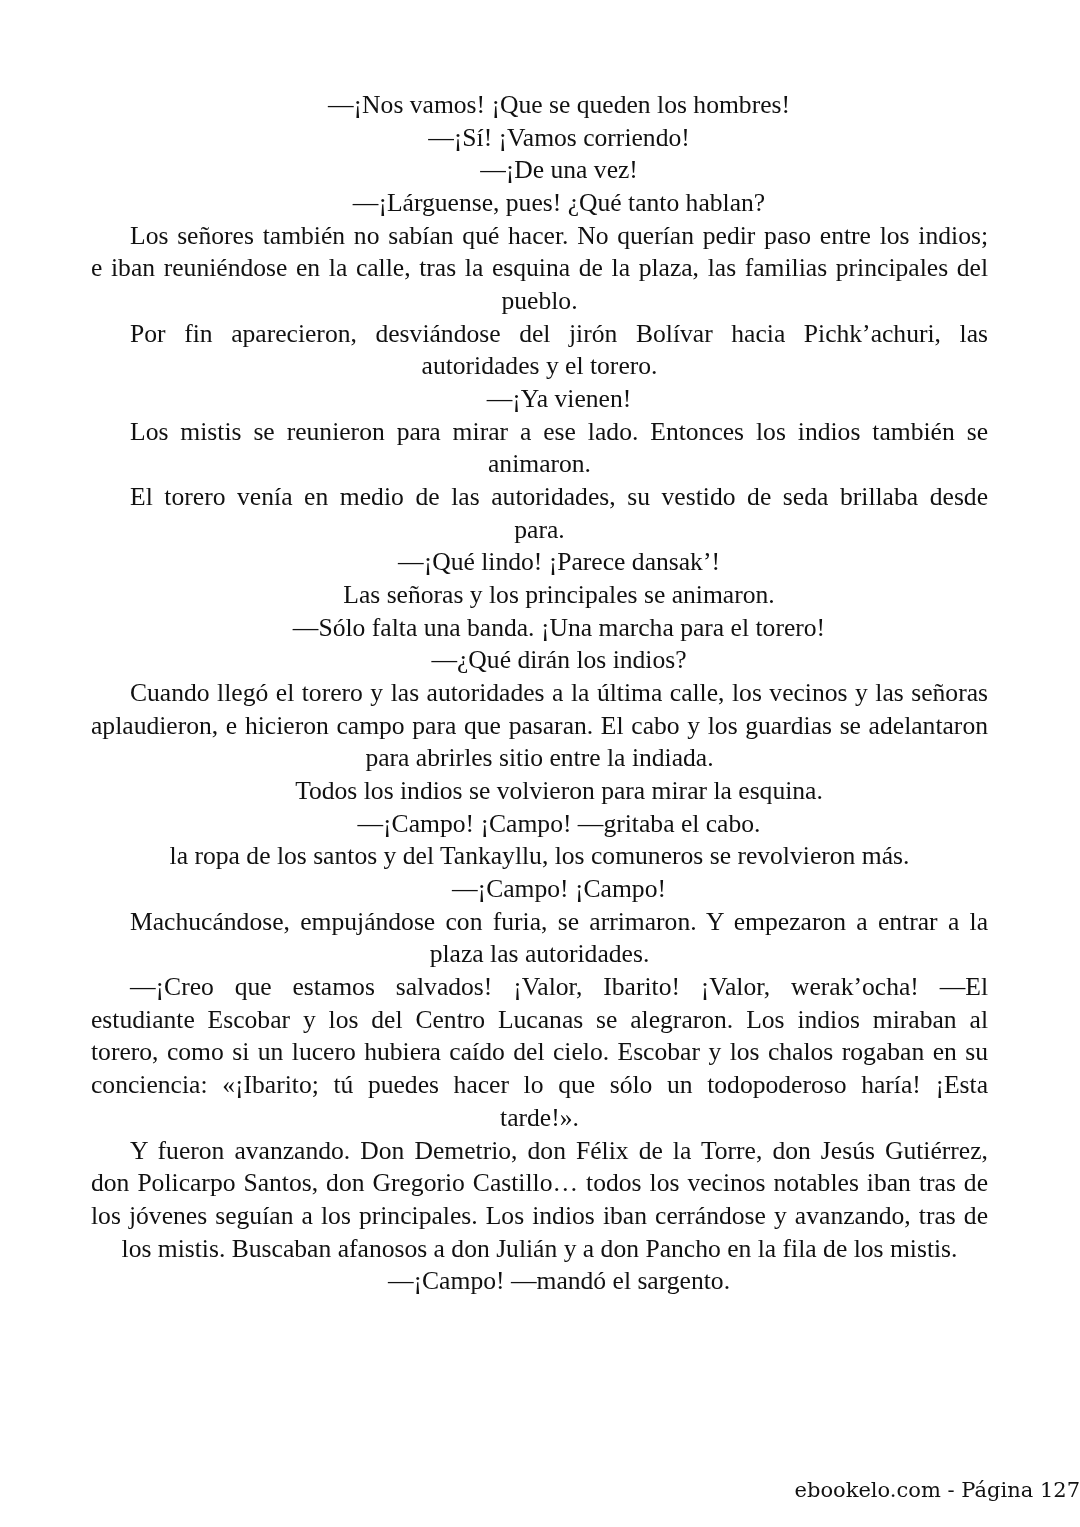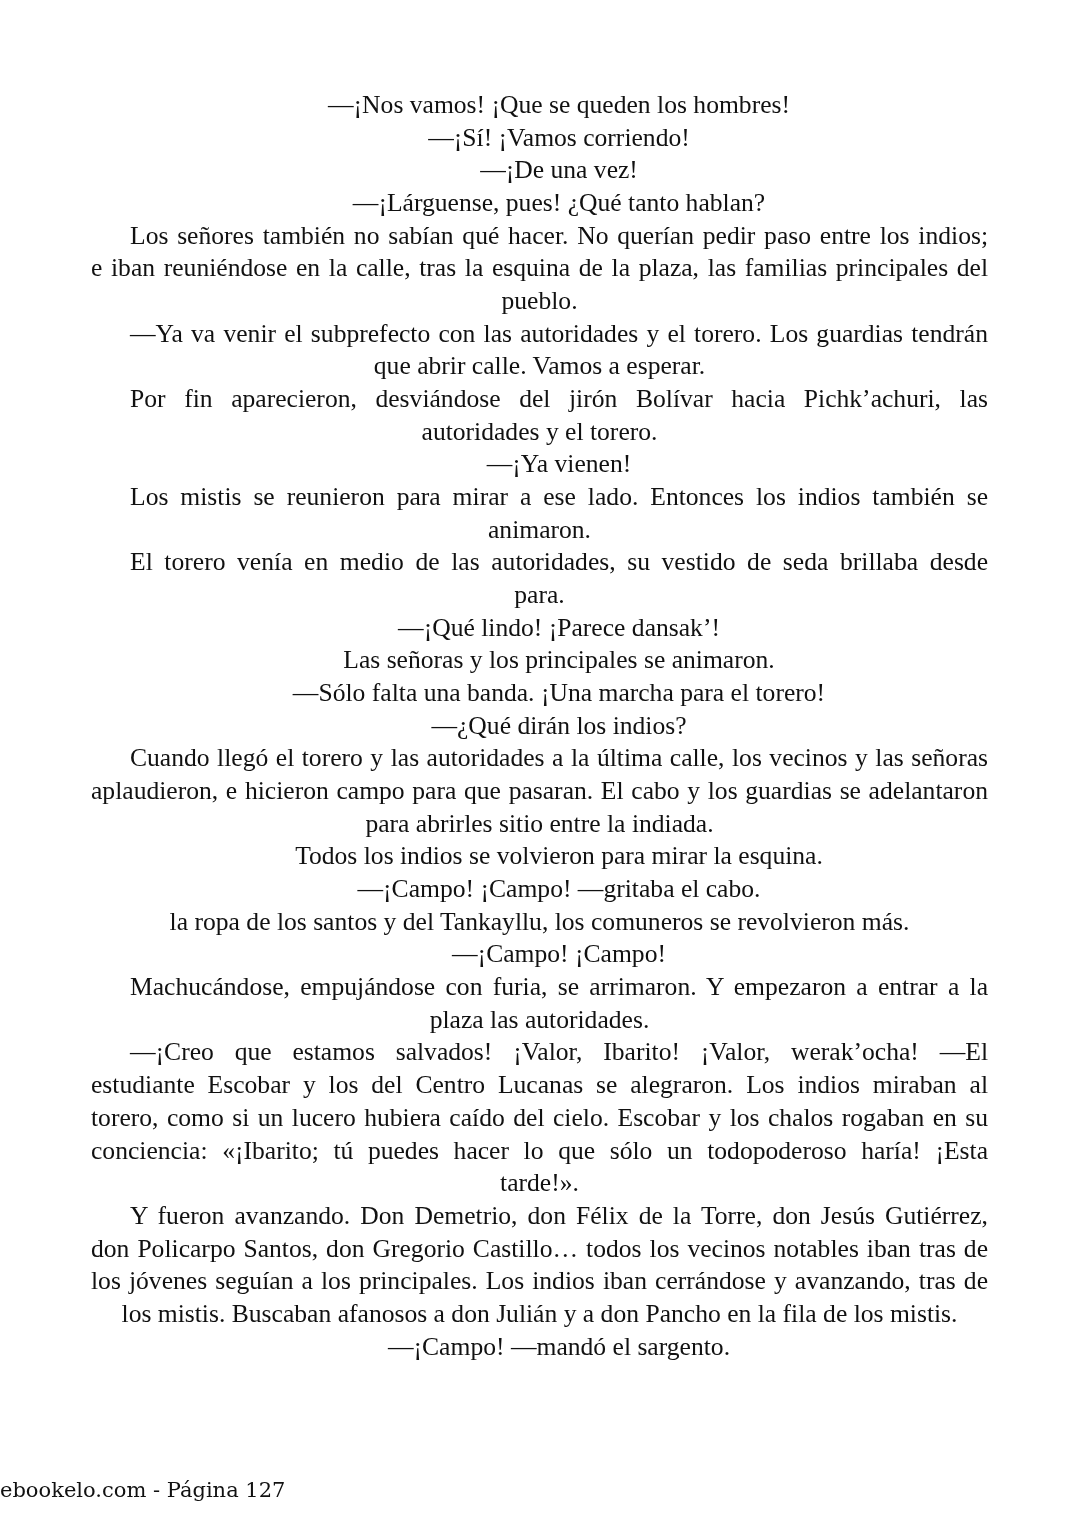--- a/index.html
+++ b/index.html
@@ -9,21 +9,21 @@
       font-family: "Liberation Serif", serif; font-size: 25.6px; color: #111111;
     }
     .line {
       height: 32.68px; line-height: 32.68px;
       text-align: center; overflow: visible; word-spacing: 0;
     }
     .line.j { text-align: justify; text-align-last: justify; }
     .line.ind { padding-left: 39px; }
     .footer {
       position: absolute; left: 0; width: 1080px; top: 1474px;
-      text-align: left;
+      text-align: right;
       font-family: "DejaVu Serif", serif; font-size: 21px; color: #111111;
       line-height: 32px;
     }
   </style>
 </head>
 <body>
 
 <div class="page-body">
 
   <div>
@@ -35,24 +35,20 @@
   <div>
     <div class="line ind">—¡De una vez!</div>
   </div>
   <div>
     <div class="line ind">—¡Lárguense, pues! ¿Qué tanto hablan?</div>
   </div>
   <div>
     <div class="line ind j">Los señores también no sabían qué hacer. No querían pedir paso entre los indios;</div>
     <div class="line j">e iban reuniéndose en la calle, tras la esquina de la plaza, las familias principales del</div>
     <div class="line">pueblo.</div>
-  </div>
-  <div>
-    <div class="line ind j">—Ya va venir el subprefecto con las autoridades y el torero. Los guardias tendrán</div>
-    <div class="line">que abrir calle. Vamos a esperar.</div>
   </div>
   <div>
     <div class="line ind j">Por fin aparecieron, desviándose del jirón Bolívar hacia Pichk’achuri, las</div>
     <div class="line">autoridades y el torero.</div>
   </div>
   <div>
     <div class="line ind">—¡Ya vienen!</div>
   </div>
   <div>
     <div class="line ind j">Los mistis se reunieron para mirar a ese lado. Entonces los indios también se</div>

